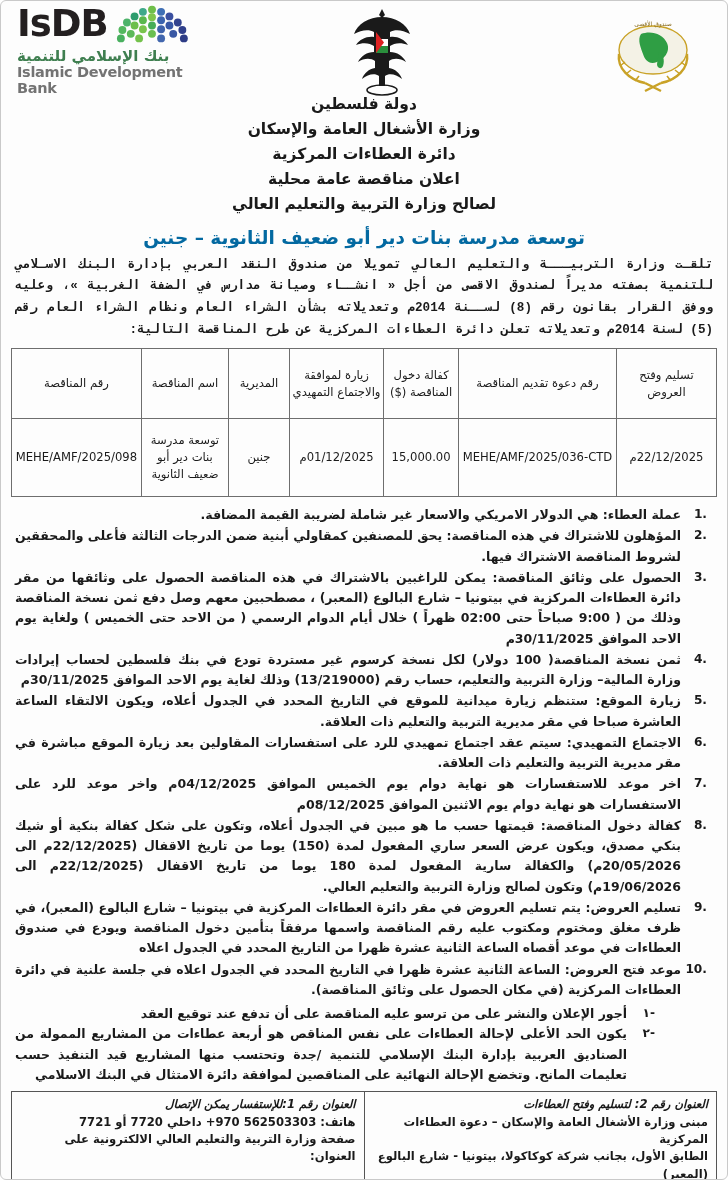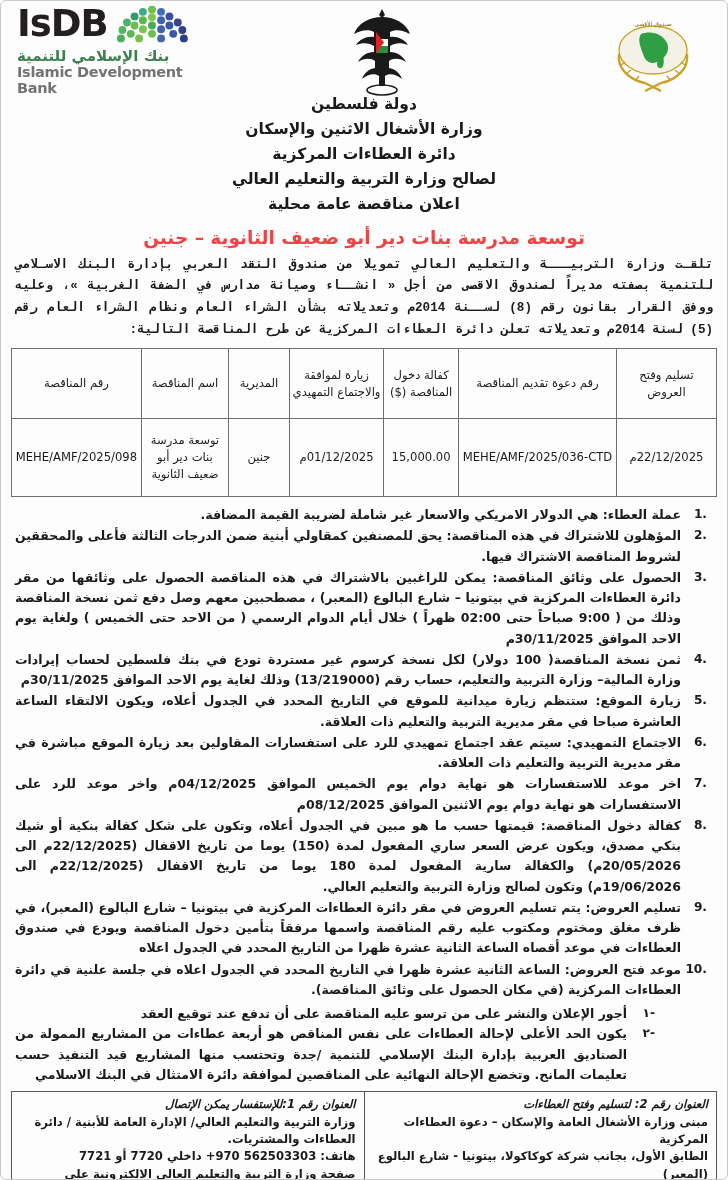--- a/index.html
+++ b/index.html
@@ -57,21 +57,21 @@
     font-weight: bold;
     font-size: 15.5px;
     color: #1a1a1a;
     line-height: 1.62;
     letter-spacing: 0px;
   }
   .subject-title {
     text-align: center;
     font-weight: bold;
     font-size: 18.5px;
-    color: #ef4444;
+    color: #0369a1;
     margin: 9px 0 7px 0;
   }
 
   
   .intro {
     font-size: 12.6px;
     line-height: 1.72;
     text-align: justify;
     color: #1a1a1a;
     font-weight: bold;
@@ -251,24 +251,24 @@
           <path d="M24 52 l-5 4 M30 60 l-5 4 M38 66 l-4 5 M80 52 l5 4 M74 60 l5 4 M66 66 l4 5"></path>
         </g>
         <path d="M44 73 l16 8 M60 73 l-16 8" stroke="#c9a227" stroke-width="2.4" fill="none"></path>
         <text x="52" y="16" font-size="6" fill="#8a6d1f" text-anchor="middle" font-family="DejaVu Sans">صندوق الأقصى</text>
       </svg>
     </div>
   </div>
 
   <div class="headings">
     <div class="hline">دولة فلسطين</div>
-    <div class="hline">وزارة الأشغال الاثنين والإسكان</div>
+    <div class="hline">وزارة الأشغال العامة والإسكان</div>
     <div class="hline">دائرة العطاءات المركزية</div>
+    <div class="hline">اعلان مناقصة عامة محلية</div>
     <div class="hline">لصالح وزارة التربية والتعليم العالي</div>
-    <div class="hline">اعلان مناقصة عامة محلية</div>
   </div>
 
   <div class="subject-title">توسعة مدرسة بنات دير أبو ضعيف الثانوية – جنين</div>
 
   <div class="intro">تلقـت وزارة التربيـــة والتعليم العالي تمويلا من صندوق النقد العربي بإدارة البنك الاسـلامي للتنمية بصفته مديراً لصندوق الاقصى من أجل « انشــاء وصيانة مدارس في الضفة الغربية »، وعليه ووفق القرار بقانون رقم (8) لســنة 2014م وتعديلاته بشأن الشراء العام ونظام الشراء العام رقم (5) لسنة 2014م وتعديلاته تعلن دائرة العطاءات المركزية عن طرح المناقصة التالية:</div>
 
   <table class="tender">
     <thead>
       <tr>
         <th class="c7">تسليم وفتح العروض</th>
@@ -315,20 +315,19 @@
 
     <div class="fbox left-box">
       <div class="fhead">العنوان رقم 2: لتسليم وفتح العطاءات</div>
       <div class="frow">مبنى وزارة الأشغال العامة والإسكان – دعوة العطاءات المركزية</div>
       <div class="frow">الطابق الأول، بجانب شركة كوكاكولا، بيتونيا - شارع البالوع (المعبر)</div>
 
     </div>
 
     <div class="fbox right-box">
       <div class="fhead">العنوان رقم 1:للإستفسار يمكن الإتصال</div>
-      <div class="frow">وزارة التربية والتعليم العالي/ الإدارة العامة للأبنية / دائرة العطاءات والمشتريات.</div>
       <div class="frow">هاتف: 562503303 970+ داخلي 7720 أو 7721</div>
       <div class="frow">صفحة وزارة التربية والتعليم العالي الالكترونية على العنوان:</div>
 
     </div>
   </div>
 
 </div>
 
 </body></html>

